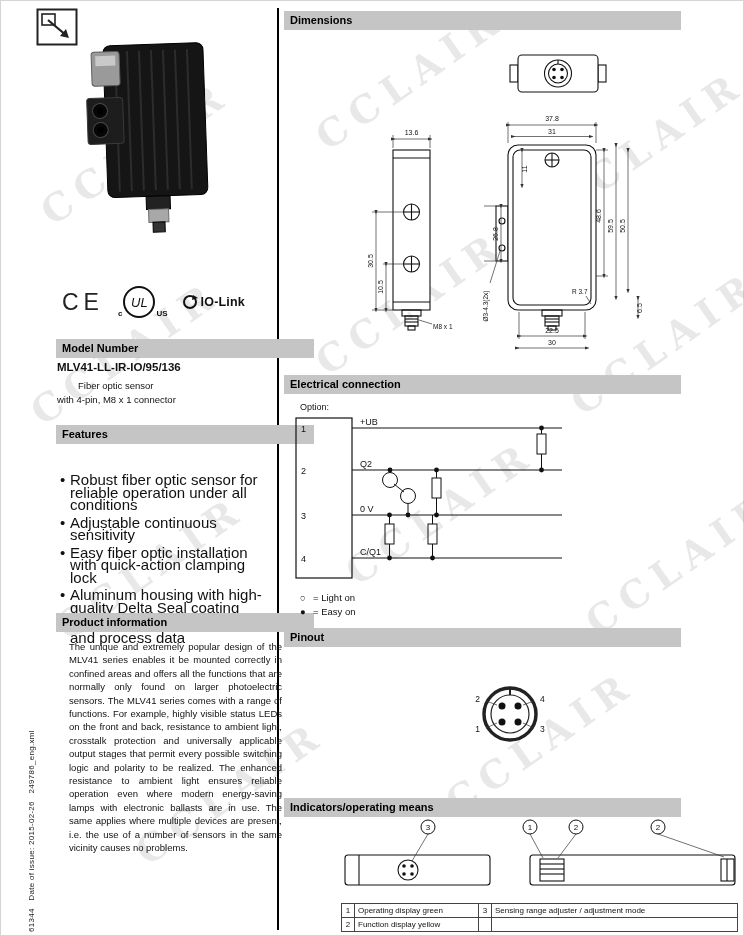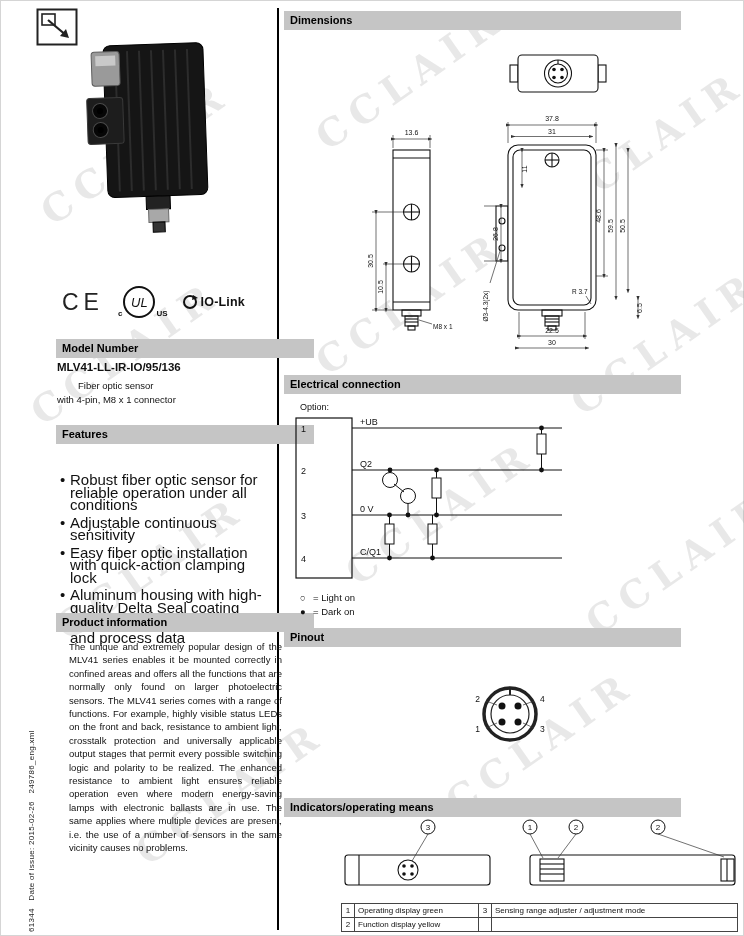--- a/index.html
+++ b/index.html
@@ -326,21 +326,21 @@
       <text x="66" y="69">Q2</text>
       <text x="66" y="114">0 V</text>
       <text x="66" y="157">C/Q1</text>
     </g>
   </svg>
 
   <div class="legend-row" style="top:592px;">
     <span class="legend-sym">○</span><span>= Light on</span>
   </div>
   <div class="legend-row" style="top:606px;">
-    <span class="legend-sym">●</span><span>= Dark on</span>
+    <span class="legend-sym">●</span><span>= Easy on</span>
   </div>
 
   <div class="bar right" style="top:628px;">Pinout</div>
 
   <svg style="position:absolute; left:284px; top:674px;" width="452" height="80" viewBox="0 0 452 80">
     <circle cx="226" cy="40" r="26" fill="#fff" stroke="#222" stroke-width="3.5"></circle>
     <circle cx="226" cy="40" r="19" fill="none" stroke="#222" stroke-width="1.2"></circle>
     <line x1="226" y1="14" x2="226" y2="21" stroke="#222" stroke-width="2"></line>
     <g fill="#111">
       <circle cx="218" cy="32" r="3.5"></circle>

